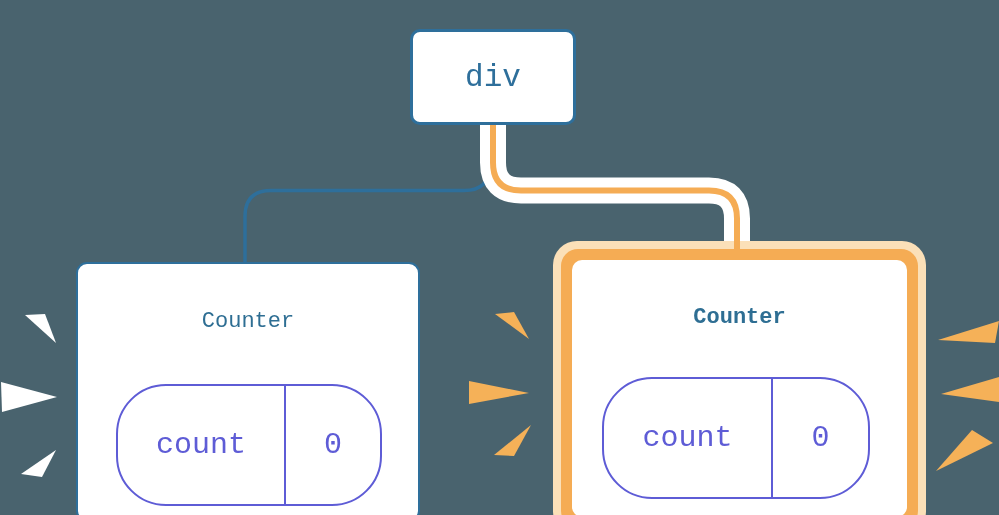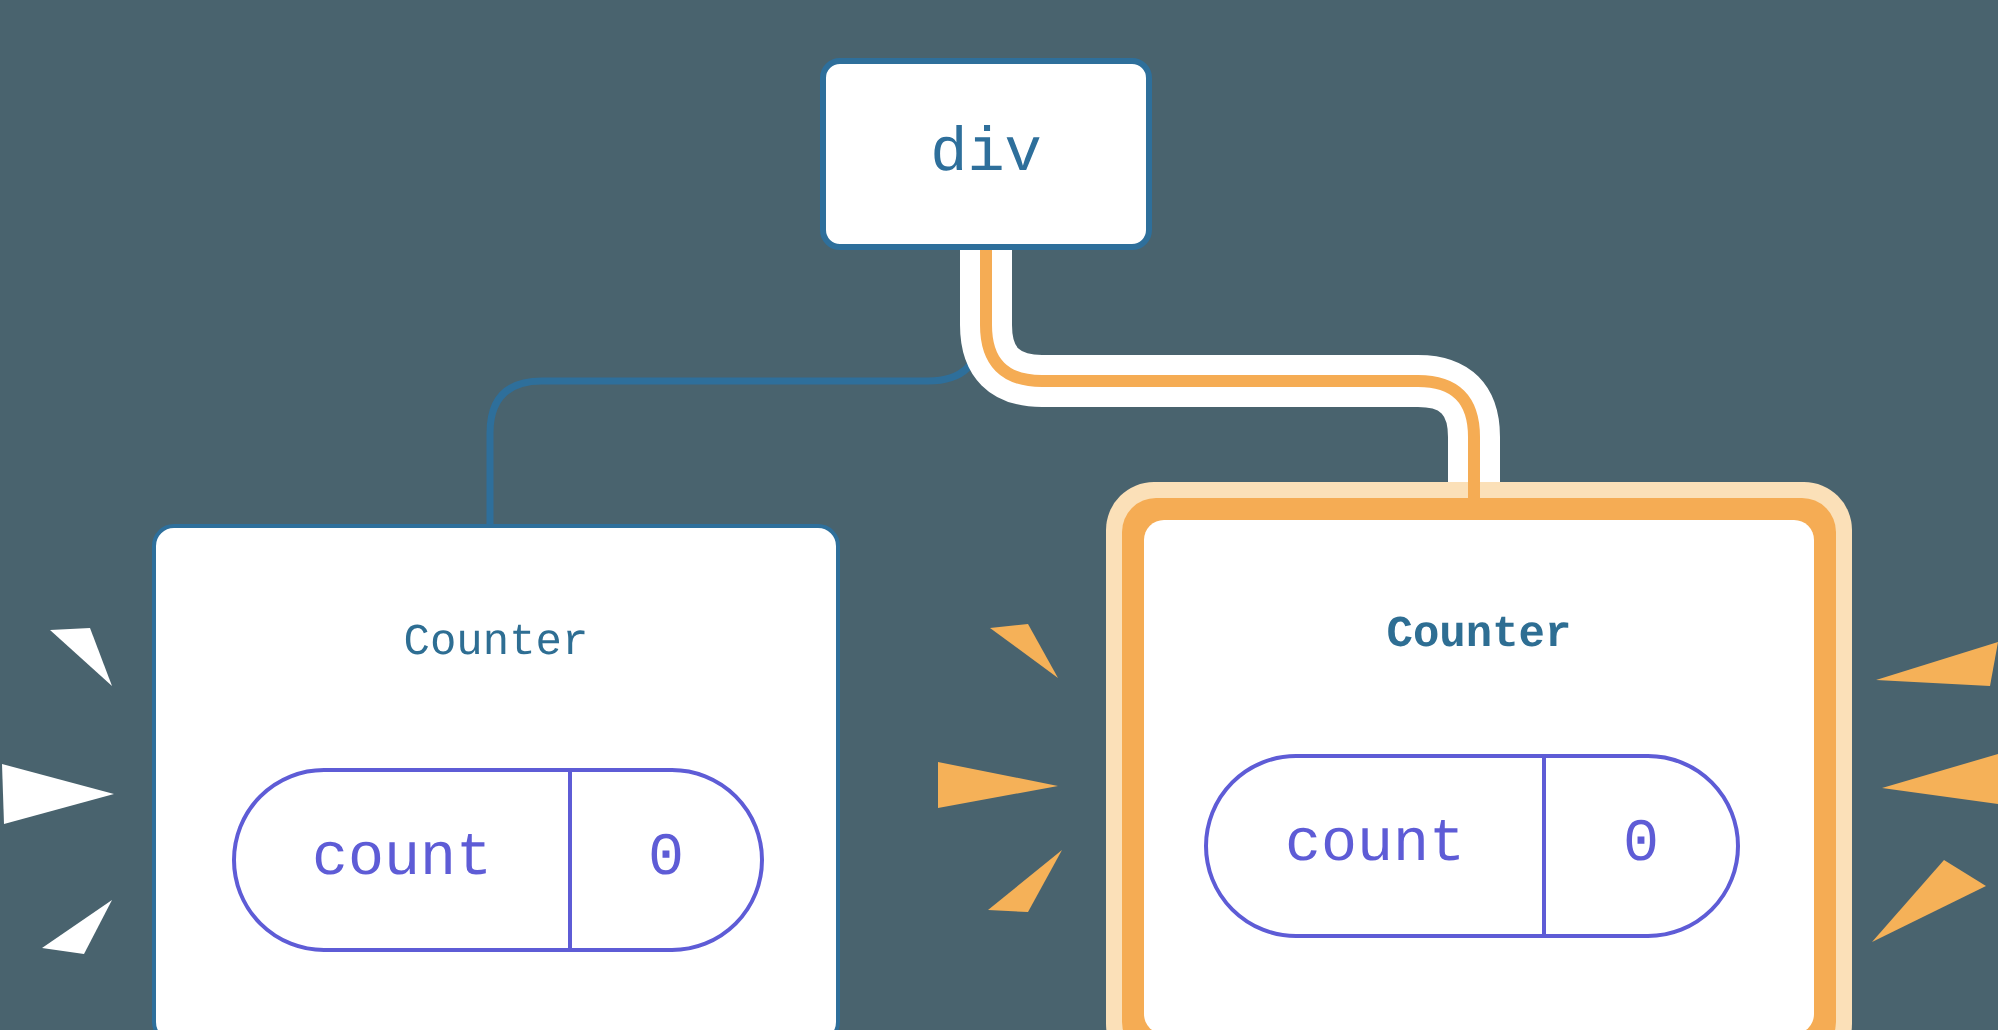--- a/index.html
+++ b/index.html
@@ -28,21 +28,21 @@
     background:#fff;border:2.5px solid var(--blue,#2e6f9b);border-radius:11px;
     box-sizing:border-box;
   }
   .card-title{
     position:absolute;top:45px;left:0;width:100%;text-align:center;
     font-size:22px;font-weight:500;color:var(--title,#2e6e93);
   }
   .card-title.bold{font-weight:700;}
 
   .state-pill{
-    position:absolute;left:38px;top:120px;width:266px;height:92px;
+    position:absolute;left:38px;top:120px;width:266px;height:122px;
     border:2px solid var(--purple,#5e5cd6);border-radius:50px;
     box-sizing:border-box;display:flex;overflow:hidden;background:#fff;
   }
   .pill-key{
     flex:1;display:flex;align-items:center;justify-content:center;
     font-size:30px;color:var(--purple,#5e5cd6);
   }
   .pill-val{
     width:94px;border-left:2px solid var(--purple,#5e5cd6);
     display:flex;align-items:center;justify-content:center;

